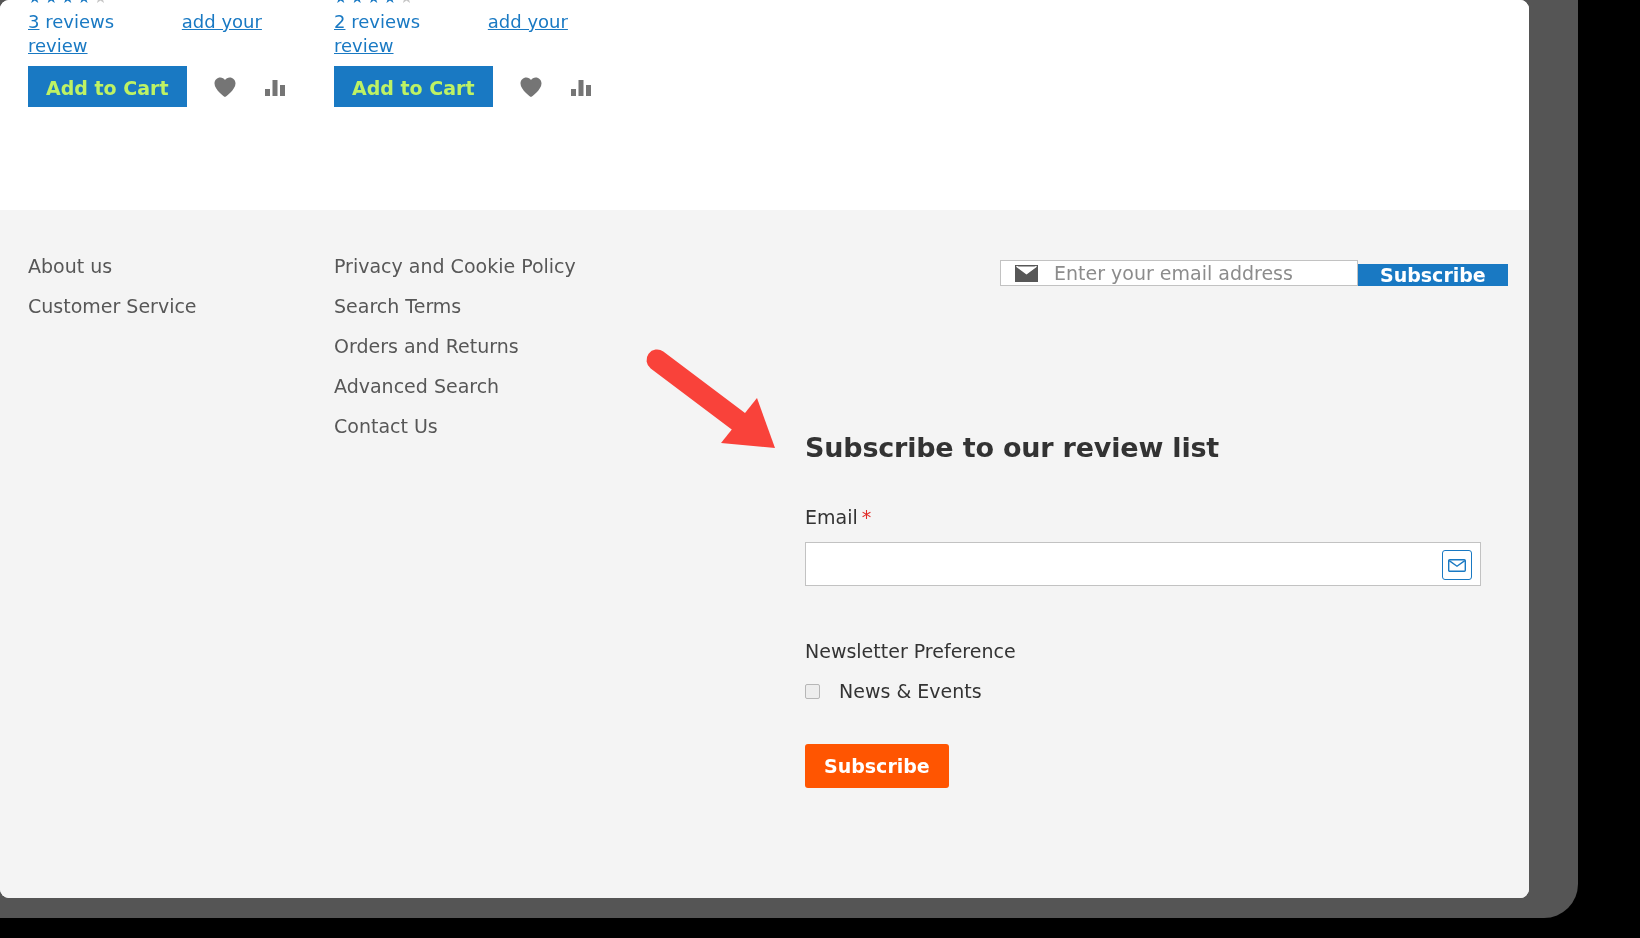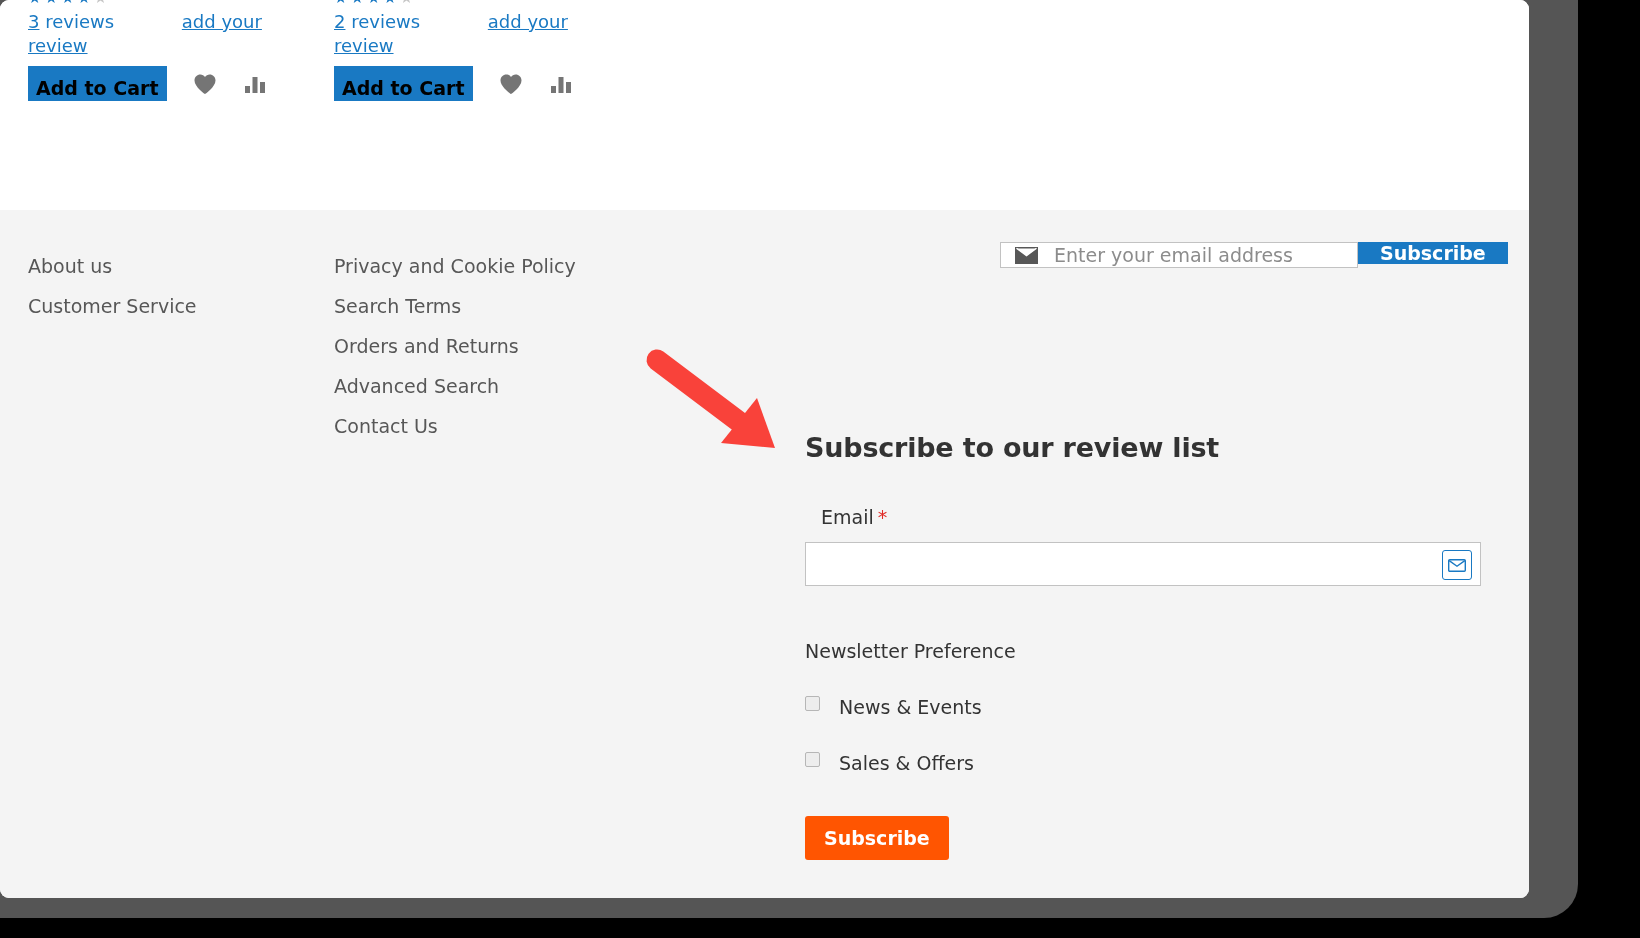--- a/index.html
+++ b/index.html
@@ -92,27 +92,27 @@
   .actions {
     position: absolute;
     top: 66px;
     left: 0;
     display: flex;
     align-items: center;
   }
 
   .btn-cart {
     background: #1979c3;
-    color: #000000;
+    color: #bef264;
     border: none;
     font-size: 19px;
     font-weight: 700;
     font-family: "DejaVu Sans", "Liberation Sans", sans-serif;
-    padding: 0 8px;
-    height: 35px;
+    padding: 0 18px;
+    height: 41px;
     line-height: 45px;
     cursor: pointer;
     border-radius: 0;
     white-space: nowrap;
   }
 
   .icon-wish, .icon-compare {
     color: #757575;
     margin-left: 26px;
     display: inline-flex;
@@ -145,21 +145,21 @@
     color: #575757;
     text-decoration: none;
     white-space: nowrap;
   }
 
   .newsletter-bar {
     position: absolute;
     top: 32px;
     left: 1000px;
     display: flex;
-    align-items: flex-start;
+    align-items: flex-end;
     height: 44px;
   }
   .newsletter-field {
     width: 358px;
     background: #ffffff;
     border: 1px solid #c2c2c2;
     display: flex;
     align-items: center;
     padding: 0 10px 0 14px;
     box-sizing: border-box;
@@ -207,21 +207,20 @@
     font-size: 27px;
     font-weight: 700;
     color: #333333;
     letter-spacing: -0.2px;
   }
 
   .field-label {
     margin-top: 43px;
     font-size: 19px;
     color: #333333;
-    margin-left: 16px;
   }
   .req-star {
     color: #e02b27;
     margin-left: 4px;
     font-size: 19px;
   }
 
   .email-wrap {
     margin-top: 14px;
     position: relative;
@@ -260,23 +259,23 @@
   }
   .email-badge svg { width: 18px; height: 13px; }
 
   .pref-label {
     margin-top: 54px;
     font-size: 19px;
     color: #333333;
   }
 
   .checkrow {
-    margin-top: 34px;
+    margin-top: 18px;
     display: flex;
-    align-items: flex-start;
+    align-items: center;
   }
   .checkrow input[type=checkbox] {
     width: 15px;
     height: 15px;
     margin: 0;
     -webkit-appearance: none;
     appearance: none;
     background: #ededed;
     border: 1px solid #b6b6b6;
     border-radius: 2px;
@@ -426,24 +425,20 @@
           </span>
         </div>
 
         <div class="pref-label">Newsletter Preference</div>
 
         <div class="checkrow">
           <input type="checkbox" id="optNews" style="">
           <label for="optNews">News &amp; Events</label>
         </div>
 
-        <div class="checkrow">
-          <input type="checkbox" id="optSales" style="">
-          <label for="optSales">Sales &amp; Offers</label>
-        </div>
 
         <button class="btn-subscribe-form">Subscribe</button>
       </div>
     </div>
 
     <svg class="arrow-overlay" viewBox="0 0 1529 898">
       <line x1="657" y1="360" x2="742" y2="424" stroke="#f9423a" stroke-width="21" stroke-linecap="round"></line>
       <polygon points="775,448 721,443 757,398" fill="#f9423a"></polygon>
     </svg>
 

